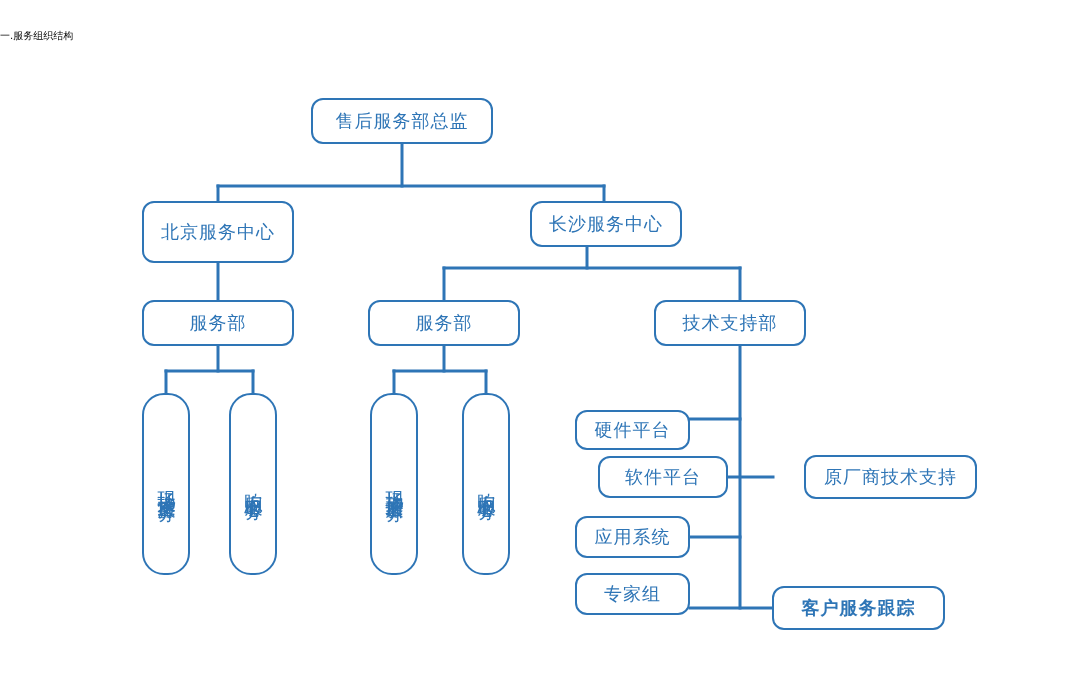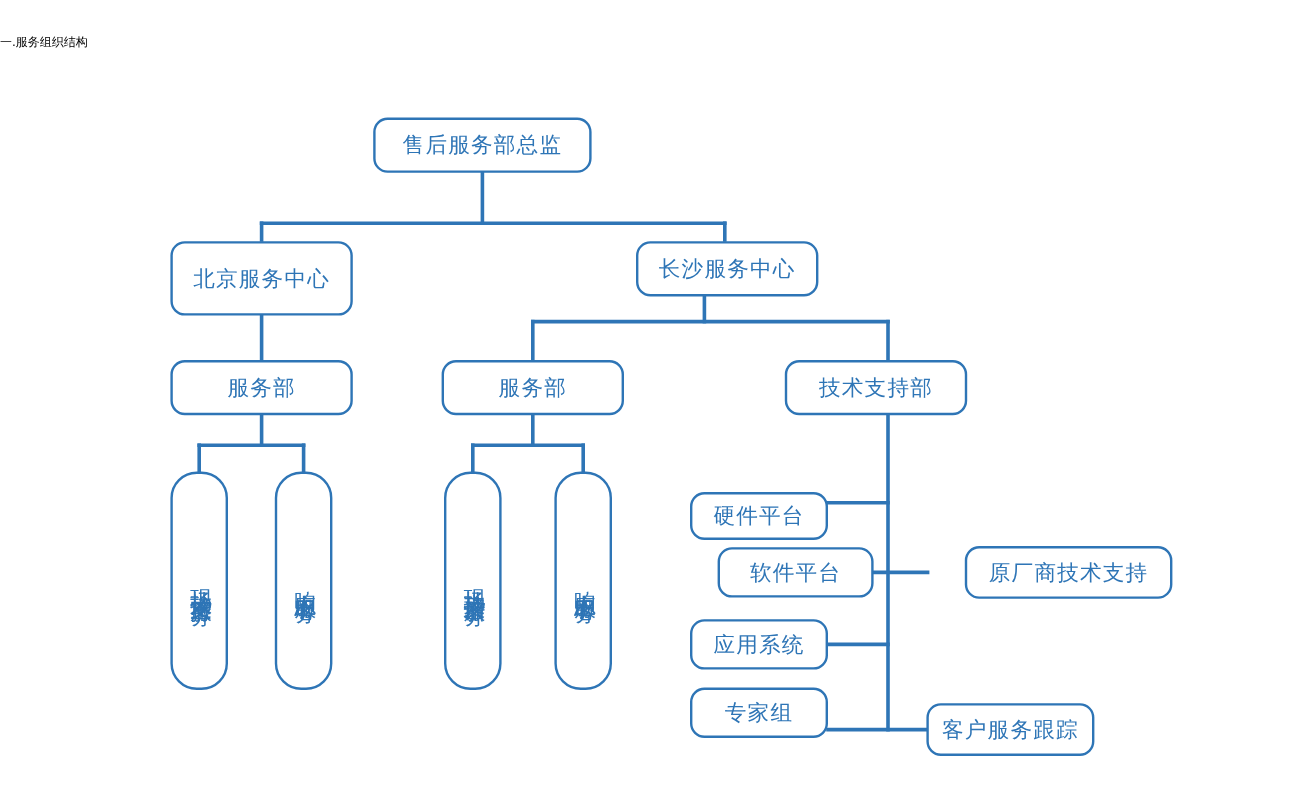--- a/index.html
+++ b/index.html
@@ -130,17 +130,17 @@
   <div class="node pill" style="left:575px;top:573px;width:115px;height:42px;">
     <span class="label">专家组</span>
   </div>
   <div class="node pill" style="left:575px;top:516px;width:115px;height:42px;">
     <span class="label">应用系统</span>
   </div>
 
   <div class="node pill" style="left:804px;top:455px;width:173px;height:44px;">
     <span class="label">原厂商技术支持</span>
   </div>
-  <div class="node pill" style="left:772px;top:586px;width:140px;height:44px;">
+  <div class="node pill" style="left:772px;top:586px;width:173px;height:44px;font-weight:bold;">
     <span class="label">客户服务跟踪</span>
   </div>
 
 </div>
 
 </body></html>

